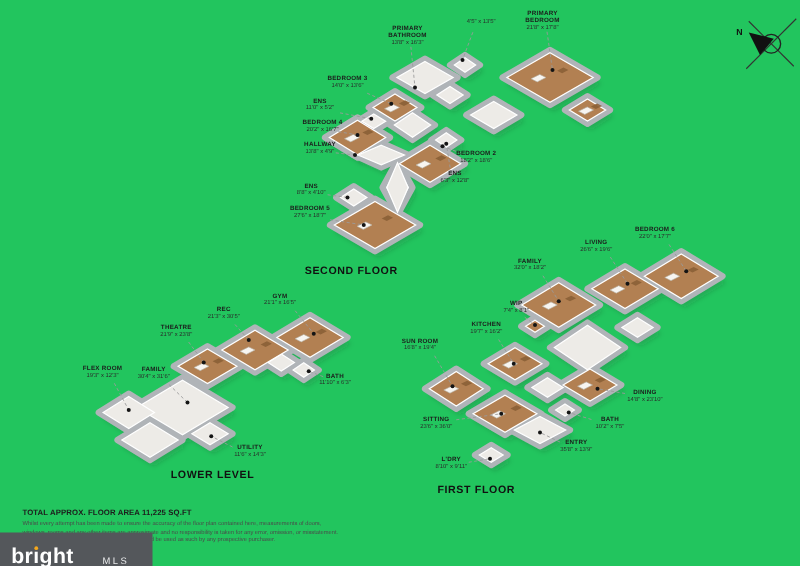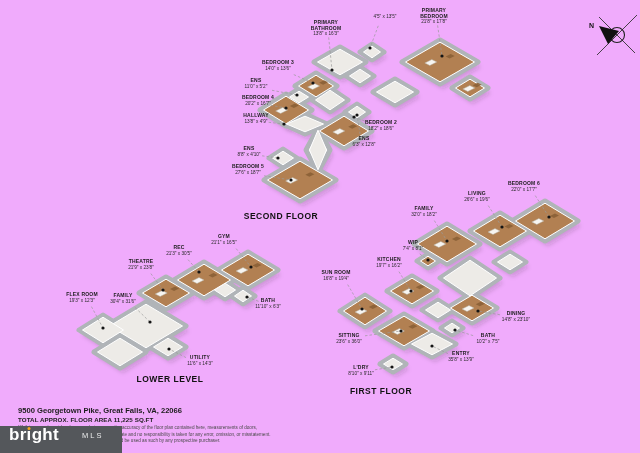--- a/index.html
+++ b/index.html
@@ -1,27 +1,27 @@
 <!DOCTYPE html>
 <html><head>
 <meta charset="utf-8">
 <style>
   html,body{margin:0;padding:0;background:#ffffff;}
-  .stage{position:relative;width:640px;height:453px;background:#f0abfc;overflow:hidden;font-family:"Liberation Sans",sans-serif;}
+  .stage{position:relative;width:640px;height:453px;background:#22c55e;overflow:hidden;font-family:"Liberation Sans",sans-serif;}
   svg{position:absolute;left:0;top:0;}
   svg text{font-family:"Liberation Sans",sans-serif;fill:#1c1c1c;}
   .room-name{font-size:5px;font-weight:bold;letter-spacing:.2px;}
   .room-dims{font-size:4.7px;fill:#2a2a2a;}
   .floor-title{font-size:8.5px;font-weight:bold;letter-spacing:.5px;fill:#111;}
   .compass-n{font-size:7px;font-weight:bold;fill:#111;}
   .footer{position:absolute;left:18px;top:406px;width:430px;}
   .address{font-size:7.6px;font-weight:bold;color:#1d1d1d;margin:0;}
   .area{font-size:6.2px;font-weight:bold;color:#1d1d1d;margin:1px 0 0 0;letter-spacing:.1px;}
   .disclaimer{font-size:4.6px;color:#4a4a4a;line-height:1.45;margin:2px 0 0 0;}
-  .logo{position:absolute;left:0;top:426px;width:122px;height:27px;background:#54575b;display:flex;align-items:flex-start;padding-left:9px;box-sizing:border-box;}
+  .logo{position:absolute;left:0;top:426px;width:122px;height:27px;background:#54575b;display:flex;align-items:flex-end;padding-left:9px;box-sizing:border-box;}
   .logo-brand{color:#ffffff;font-size:17px;font-weight:bold;letter-spacing:.3px;line-height:1;display:inline-flex;}
   .tittle{position:relative;}
   .tittle::after{content:"";position:absolute;left:50%;top:1px;transform:translateX(-50%);width:3px;height:3px;border-radius:50%;background:#f6a81c;}
   .logo-mls{color:#e9eaeb;font-size:7.5px;letter-spacing:2px;margin-left:4px;margin-top:5px;padding-left:19px;}
 </style>
 </head>
 <body>
 
 <div class="stage">
 
@@ -311,21 +311,20 @@
     <g>
       <line x1="597" y1="55" x2="637" y2="15" stroke="#333" stroke-width="0.9"></line>
       <line x1="599" y1="17" x2="635" y2="53" stroke="#333" stroke-width="0.9"></line>
       <circle cx="617" cy="35" r="7.5" fill="none" stroke="#222" stroke-width="1.1"></circle>
       <polygon points="599,26 619,31 608,44" fill="#111"></polygon>
       <text x="594" y="28" text-anchor="end" class="compass-n">N</text>
     </g>
   </svg>
 
   <div class="footer">
-    <p class="address">9500 Georgetown Pike, Great Falls, VA, 22066</p>
     <p class="area">TOTAL APPROX. FLOOR AREA 11,225 SQ.FT</p>
     <div class="disclaimer">
       <div>Whilst every attempt has been made to ensure the accuracy of the floor plan contained here, measurements of doors,</div>
       <div>windows, rooms and any other items are approximate and no responsibility is taken for any error, omission, or misstatement.</div>
       <div>This plan is for illustrative purposes only and should be used as such by any prospective purchaser.</div>
     </div>
   </div>
 
   <div class="logo">
     <span class="logo-brand">

